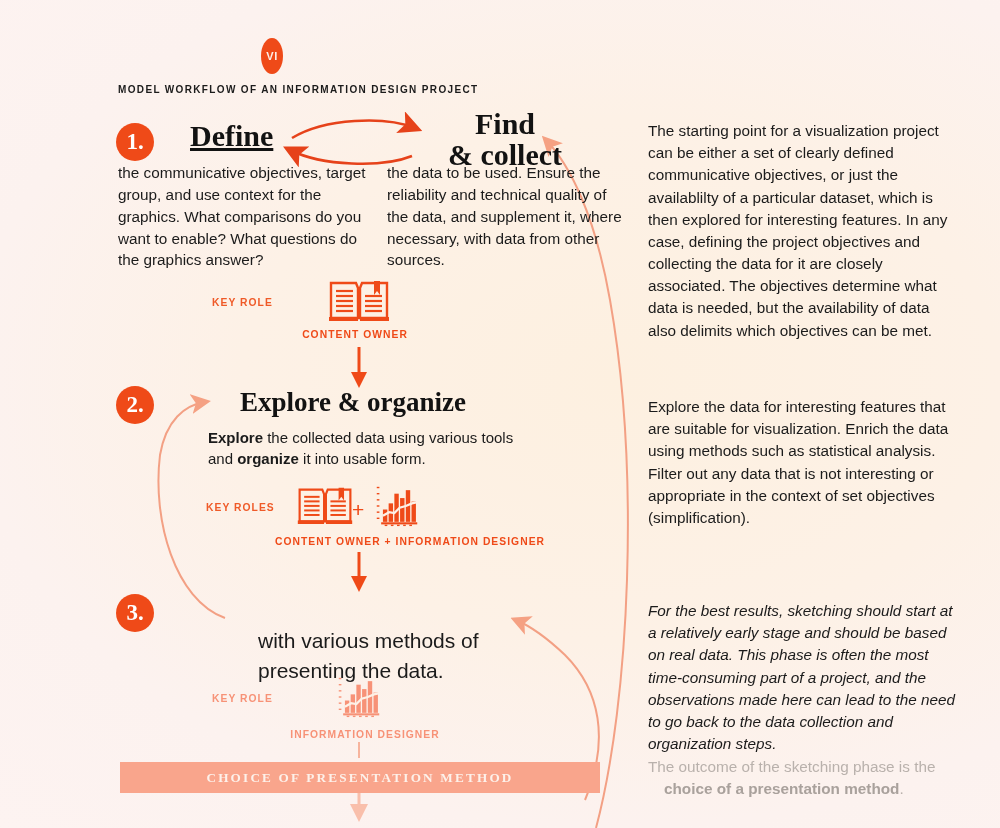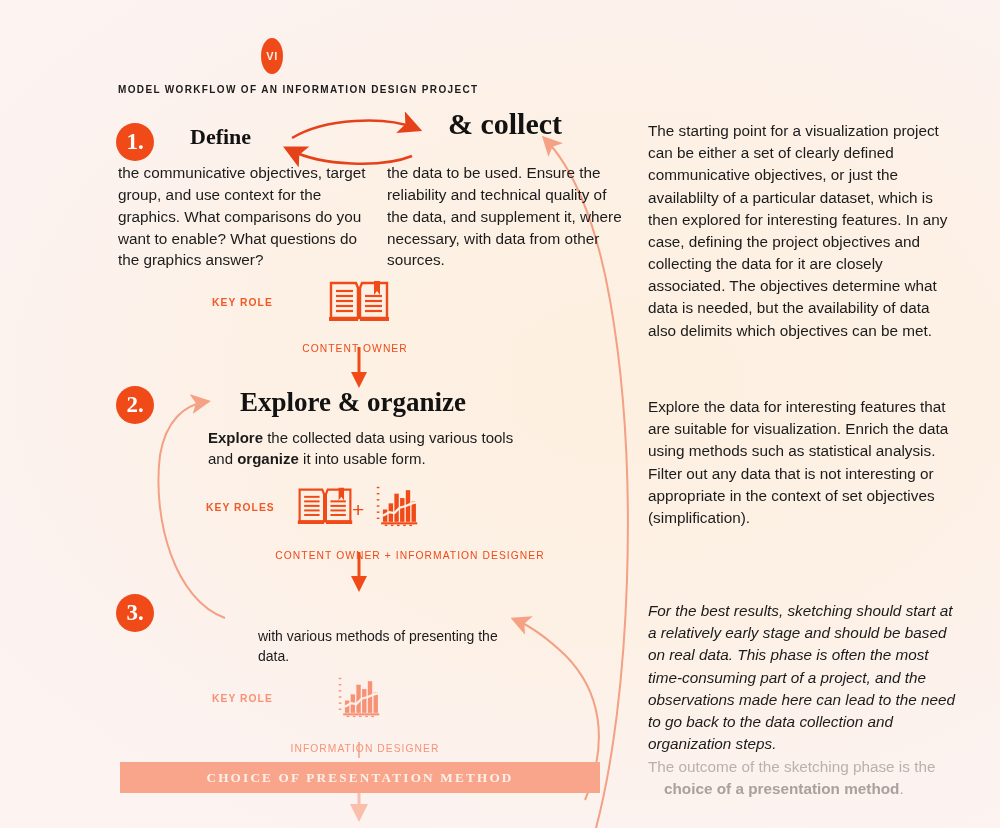--- a/index.html
+++ b/index.html
@@ -48,35 +48,35 @@
   #num2{left:116px;top:386px;}
   #num3{left:116px;top:594px;background:#ef4a18;}
 
   
   .h-serif{
     position:absolute;
     font-family:"Liberation Serif", serif;
     font-weight:700;color:#121212;
     line-height:1.04;
   }
-  #h-define{left:190px;top:126px;font-size:22px;}
+  #h-define{left:190px;top:120px;font-size:30px;text-decoration:underline;}
   #h-find{left:430px;top:108px;font-size:30px;text-align:center;width:150px;}
   #h-explore{left:240px;top:388px;font-size:27px;}
   #h-sketch{left:240px;top:596px;font-size:27px;}
 
   
   .body-txt{
     position:absolute;
     font-size:15.3px;line-height:1.43;color:#1b1b1b;
     font-family:"Liberation Sans", sans-serif;
   }
   #p-define{left:118px;top:162px;width:250px;}
   #p-find{left:387px;top:162px;width:235px;}
   #p-explore{left:208px;top:427px;width:310px;font-size:15px;}
-  #p-sketch{left:258px;top:626px;width:260px;font-size:14px;}
+  #p-sketch{left:258px;top:626px;width:260px;font-size:21px;}
   .bold{font-weight:700;}
 
   
   .side-txt{
     position:absolute;left:648px;width:312px;
     font-size:15.3px;line-height:1.45;color:#1b1b1b;
   }
   #s1{top:120px;}
   #s2{top:396px;}
   #s3{top:600px;font-style:italic;}
@@ -87,21 +87,21 @@
   .key-label{
     position:absolute;
     font-size:10.3px;font-weight:700;letter-spacing:1.05px;color:#ef5a28;
   }
   #kl1{left:212px;top:297px;}
   #kl2{left:206px;top:502px;}
   #kl3{left:212px;top:693px;color:#f79277;}
 
   .role-name{
     position:absolute;text-align:center;
-    font-size:10.3px;font-weight:400;letter-spacing:1.05px;color:#ef4a18;margin-top:14px;
+    font-size:10.3px;font-weight:700;letter-spacing:1.05px;color:#ef4a18;
   }
   #rn1{left:255px;top:329px;width:200px;}
   #rn2{left:230px;top:536px;width:360px;}
   #rn3{left:245px;top:729px;width:240px;color:#f79277;}
 
   .icon-wrap{position:absolute;}
   #ic1{left:327px;top:277px;}
   #ic2{left:296px;top:484px;}
   #ic3{left:334px;top:675px;}
   .plus{
@@ -183,20 +183,21 @@
     <span>VI</span>
   </div>
 
   <div class="kicker">MODEL WORKFLOW OF AN INFORMATION DESIGN PROJECT</div>
 
   <div class="step-num" id="num1">
     <span>1.</span>
   </div>
   <div class="h-serif" id="h-define">Define</div>
   <div class="h-serif" id="h-find">
+    <div>Find</div>
     <div>&amp; collect</div>
   </div>
   <div class="body-txt" id="p-define">the communicative objectives, target group, and use context for the graphics. What comparisons do you want to enable? What questions do the graphics answer?</div>
   <div class="body-txt" id="p-find">the data to be used. Ensure the reliability and technical quality of the data, and supplement it, where necessary, with data from other sources.</div>
 
   <div class="key-label" id="kl1">KEY ROLE</div>
 
   <div class="icon-wrap" id="ic1">
     <svg width="64" height="46" viewBox="0 0 64 46" aria-hidden="true">
       <g fill="none" stroke="#ef4a18" stroke-width="2.4">

